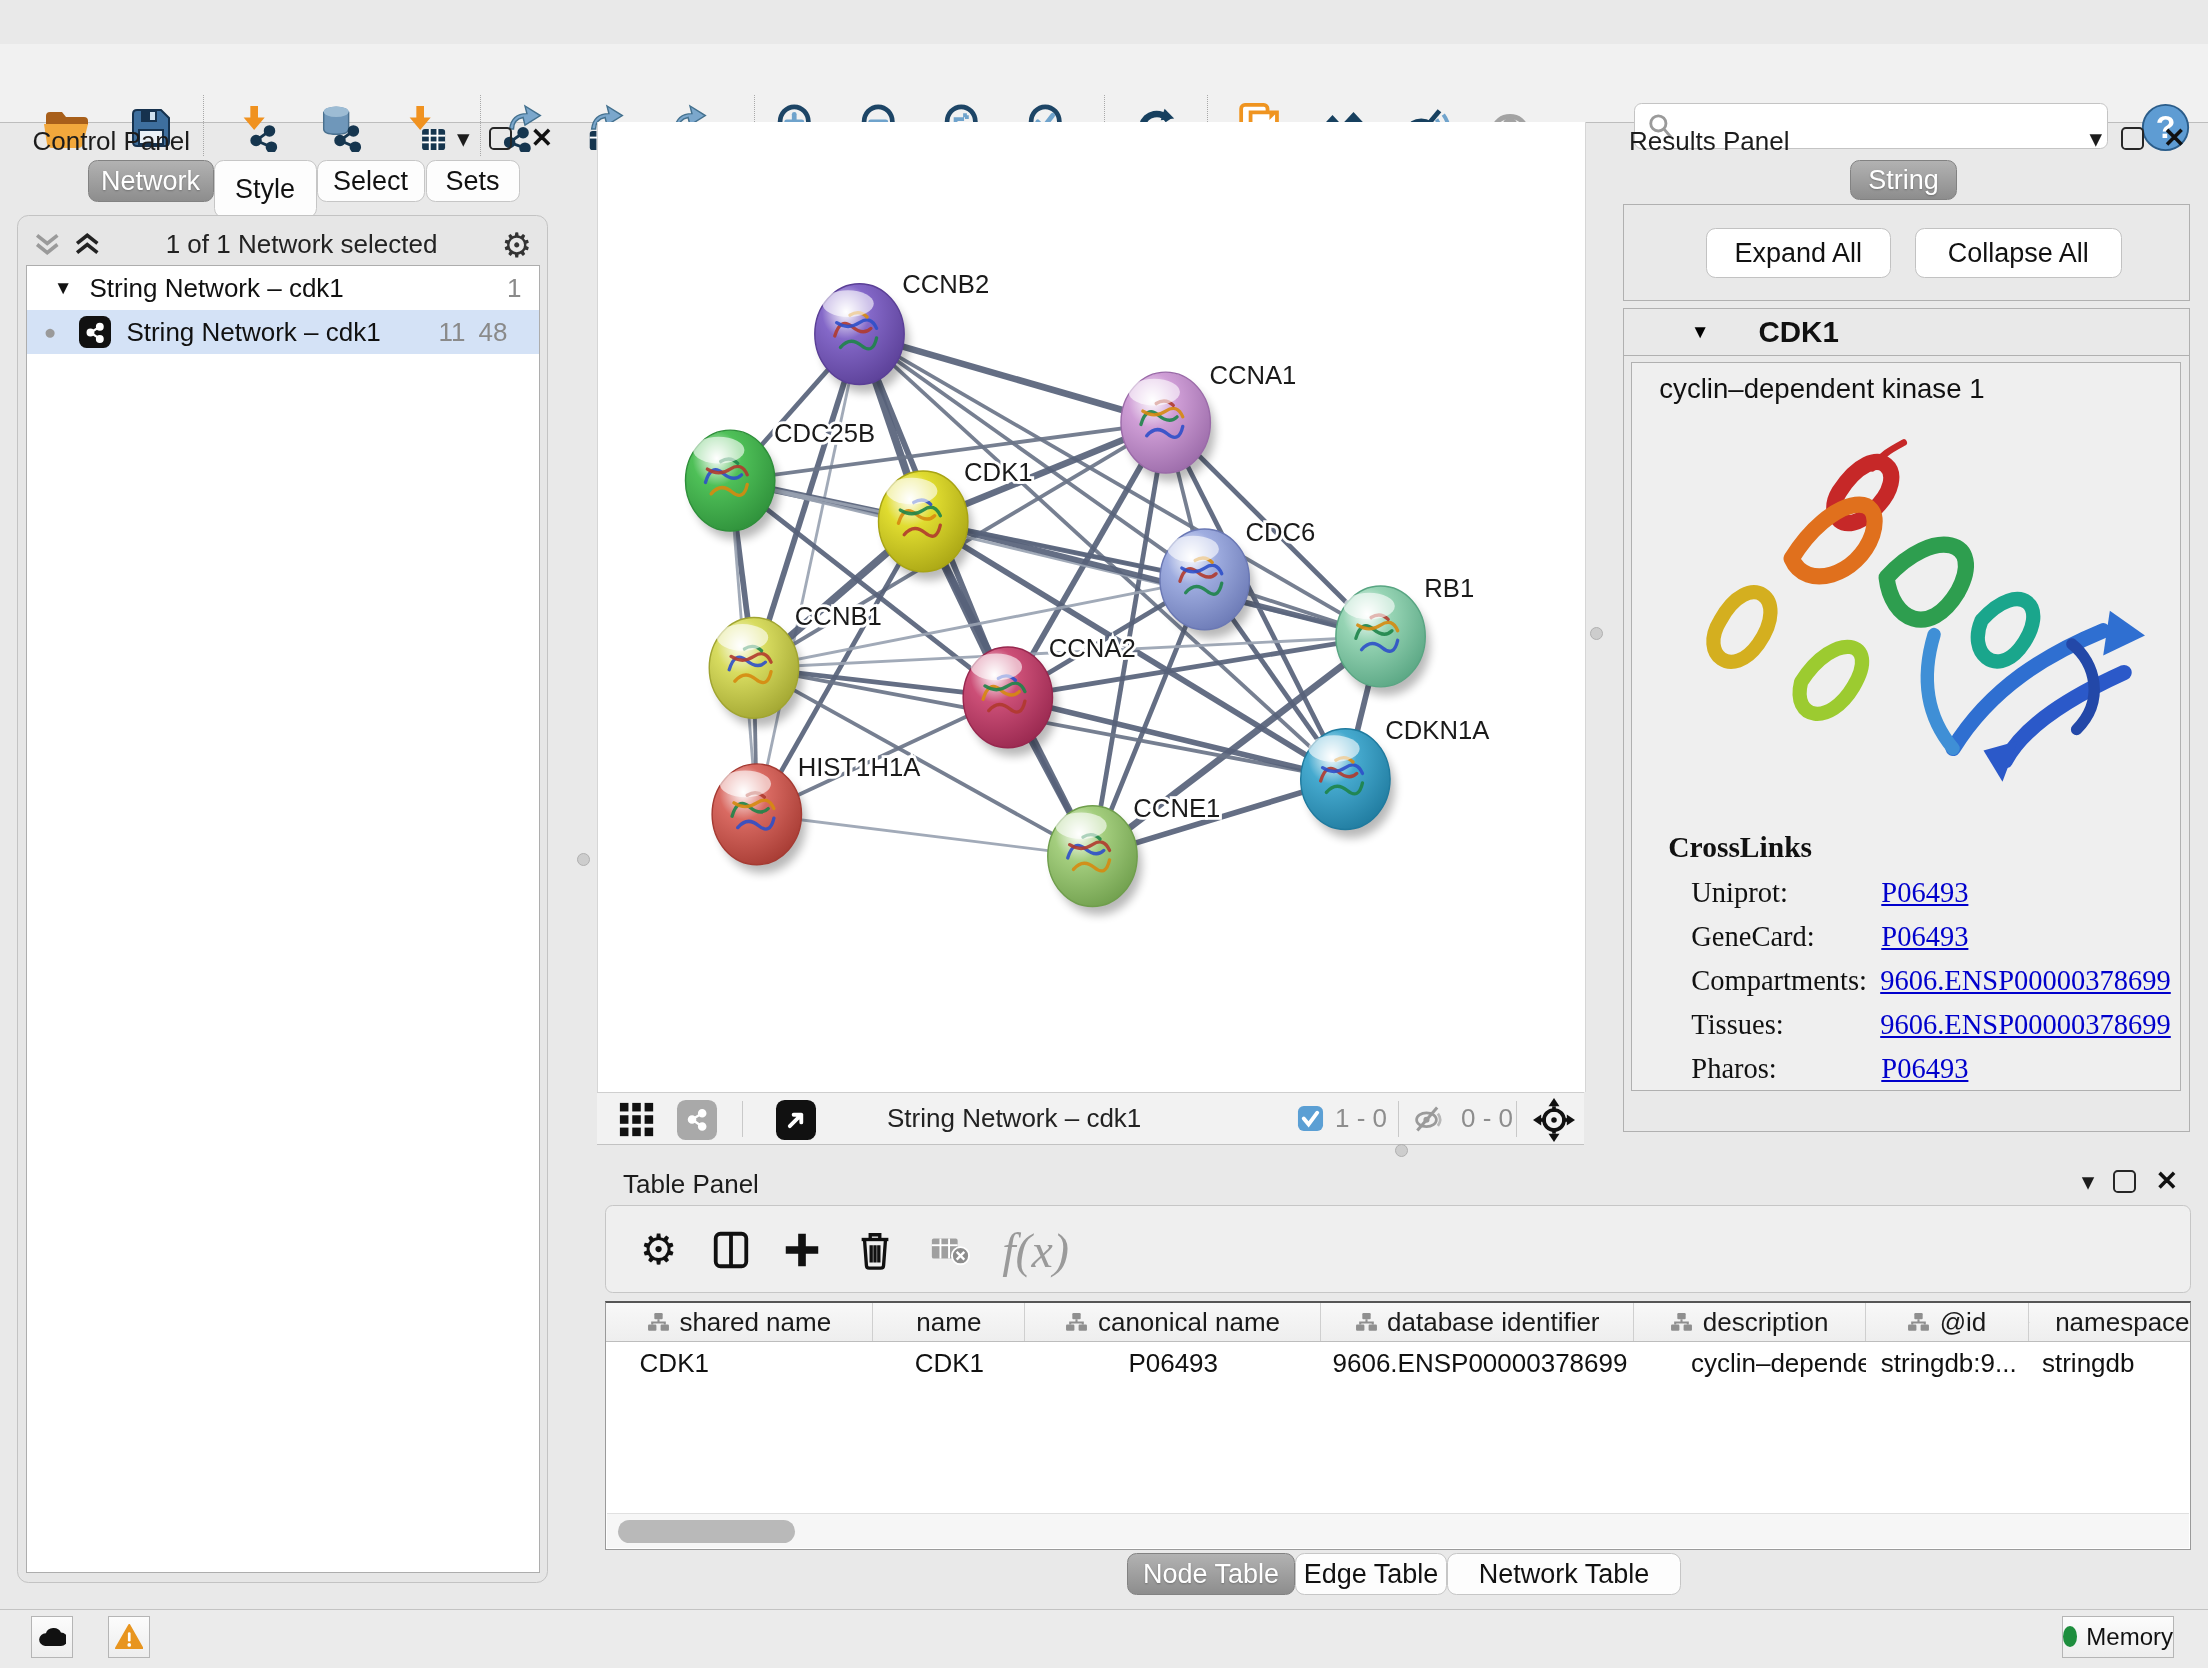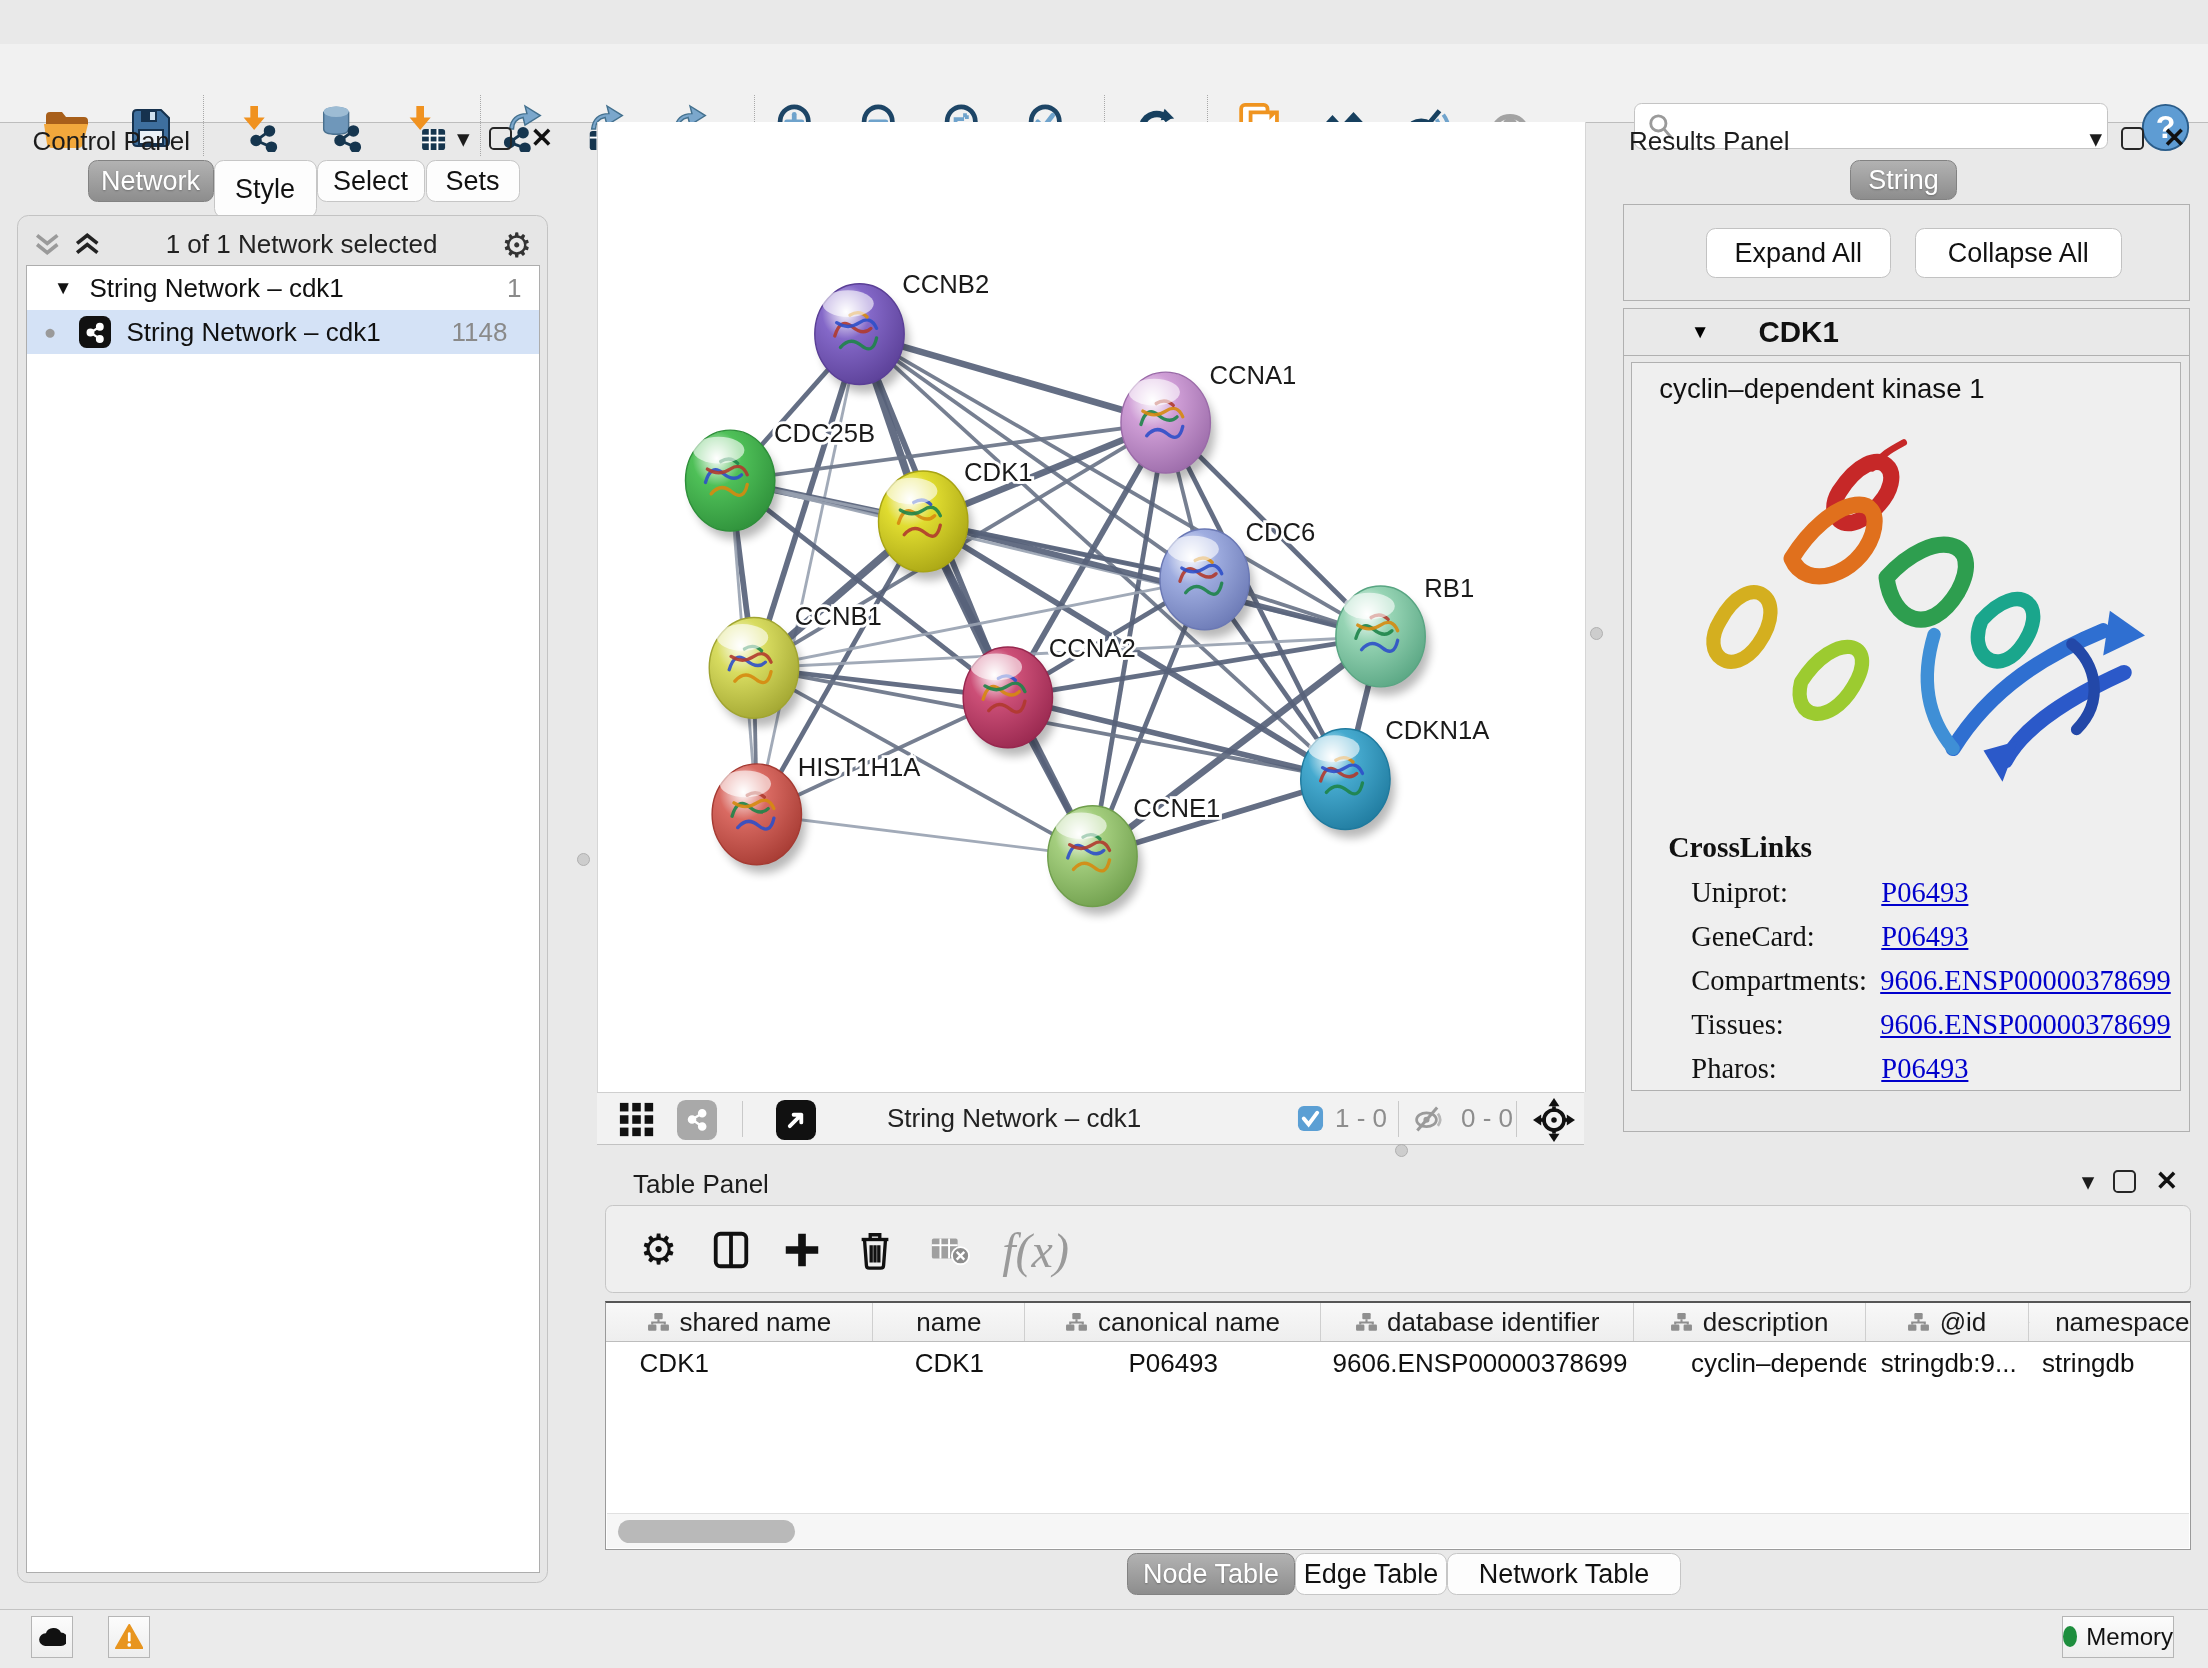--- a/index.html
+++ b/index.html
@@ -308,21 +308,21 @@
                   <circle cx="22" cy="8" r="4"></circle>
                   <circle cx="9" cy="16" r="4"></circle>
                   <circle cx="22" cy="25" r="4"></circle>
                   <path d="M22 8 L9 16 L22 25" fill="none"></path>
                 </g>
             </svg>
           </span>
           <span style="margin-left:15px">String Network – cdk1</span>
           <span style="flex:1"></span>
           <span class="cnt">11</span>
-          <span class="cnt" style="width:55px;text-align:left;margin-right:5px">48</span>
+          <span class="cnt" style="width:55px;text-align:center;margin-right:18px">48</span>
         </div>
       </div>
     </div>
   </div>
 
   <div id="net-canvas" class="abs">
     <svg id="net-svg" width="987" height="970" viewBox="0 0 1038 1020">
         <defs>
           <filter id="nshadow" x="-40%" y="-40%" width="180%" height="180%">
             <feGaussianBlur stdDeviation="5"></feGaussianBlur>
@@ -684,21 +684,21 @@
           <div class="xl-row">
             <span class="xl-label serif">Pharos:</span>
             <span class="xl-link serif">P06493</span>
           </div>
         </div>
       </div>
     </div>
   </div>
 
   <div id="table-panel" class="abs">
-    <div class="panel-title abs" style="left:36px;top:13.3px">Table Panel</div>
+    <div class="panel-title abs" style="left:26px;top:13.3px">Table Panel</div>
     <div class="winbtns" style="right:21px;top:13.3px">
       <span class="wb-drop">▾</span>
       <span class="wb-float"></span>
       <span class="wb-close">✕</span>
     </div>
 
     <div id="tp-toolbar">
       <div class="tp-icon" style="left:30px;font-size:42px;color:#111;line-height:42px">⚙</div>
       <div class="tp-icon" style="left:102px">
         <svg width="42" height="42" viewBox="0 0 44 44">

